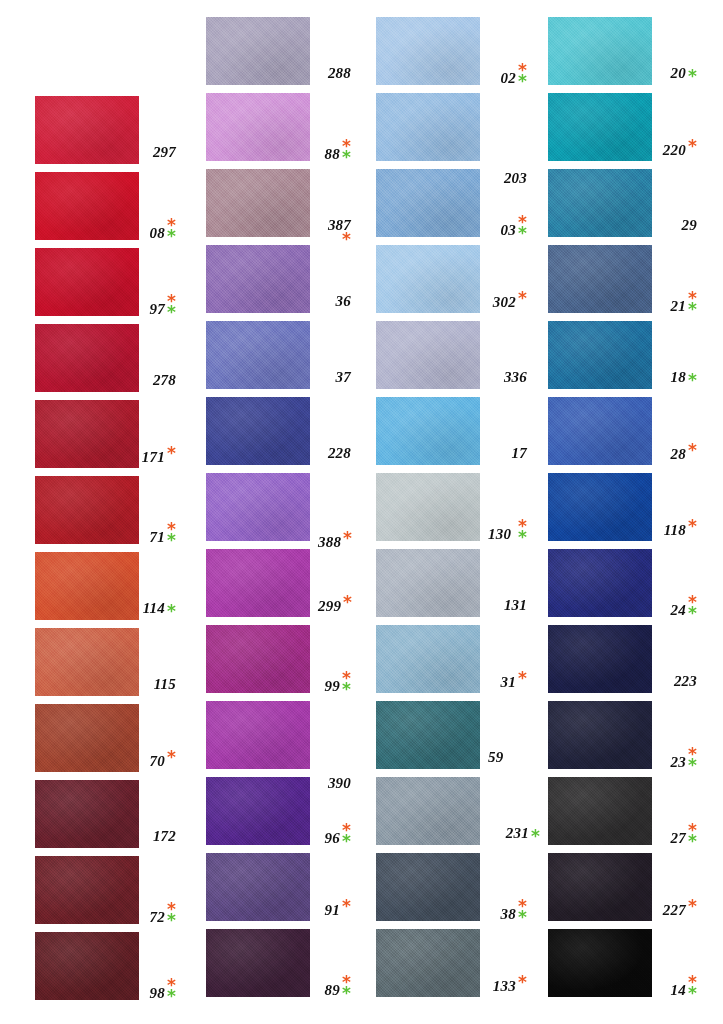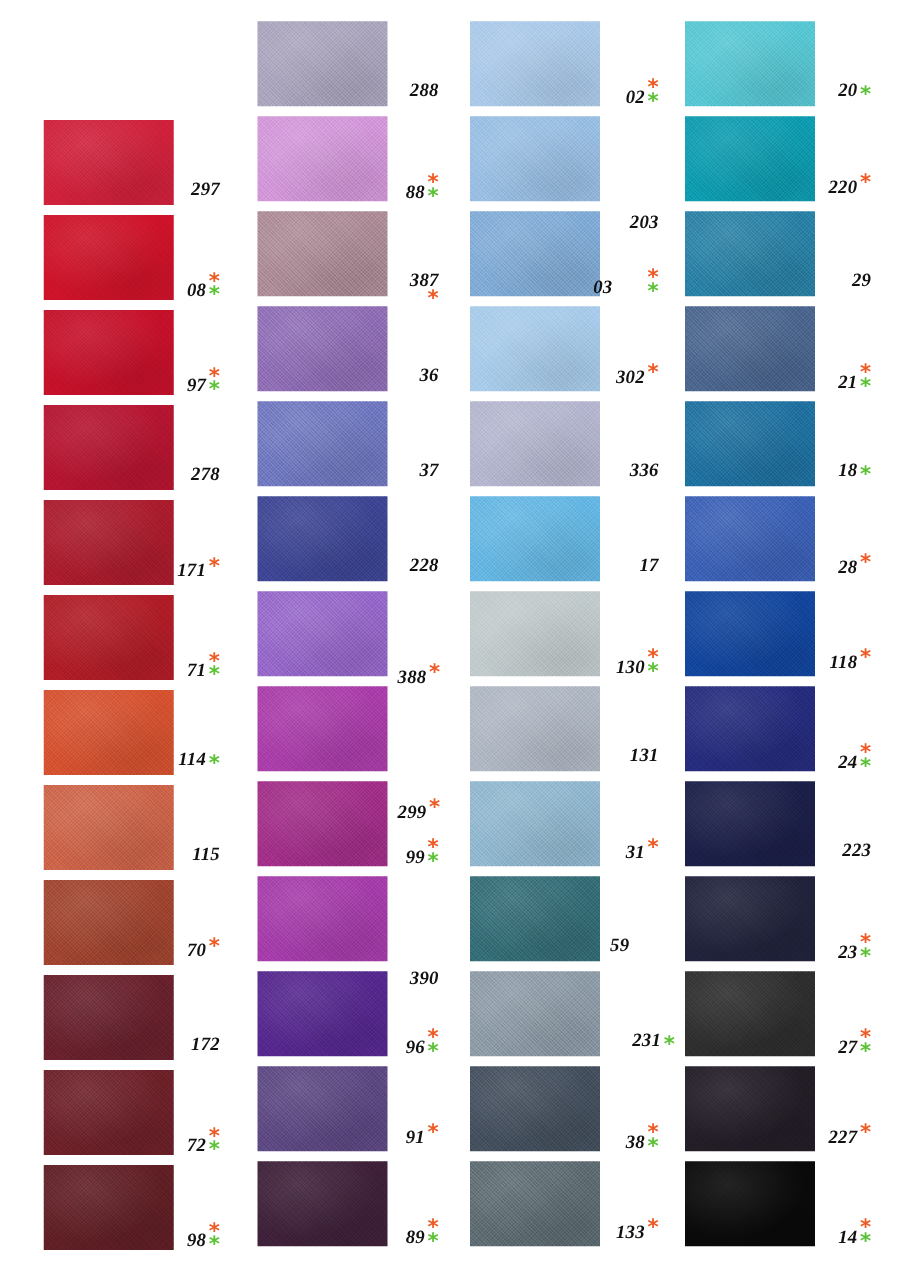--- a/index.html
+++ b/index.html
@@ -232,21 +232,21 @@
       </div>
       <div class="label" style="top: 533px; left: 112px; width: 33px; ">
         <span class="lab-num">388</span>
         <span class="marks only-one orange-only">
           <span class="ast ast-orange">*</span>
         </span>
       </div>
       <div class="cell" style="top: 549px; left: 0px; width: 104px; height: 68px;">
         <div class="swatch" title="299" style="width: 104px; height: 68px; background-color: rgb(168, 60, 168);"></div>
       </div>
-      <div class="label" style="top: 597px; left: 112px; width: 33px; justify-content: space-between; margin-top: 44px;">
+      <div class="label" style="top: 597px; left: 112px; width: 33px; justify-content: space-between;">
         <span class="lab-num">299</span>
         <span class="marks only-one orange-only">
           <span class="ast ast-orange">*</span>
         </span>
       </div>
       <div class="cell" style="top: 625px; left: 0px; width: 104px; height: 68px;">
         <div class="swatch" title="99" style="width: 104px; height: 68px; background-color: rgb(160, 46, 134);"></div>
       </div>
       <div class="label" style="top: 673px; left: 112px; width: 33px; justify-content: flex-end;">
         <span class="lab-num">99</span>
@@ -304,21 +304,21 @@
       </div>
       <div class="cell" style="top: 93px; left: 0px; width: 104px; height: 68px;">
         <div class="swatch" title="203" style="width: 104px; height: 68px; background-color: rgb(151, 189, 226);"></div>
       </div>
       <div class="label" style="top: 141px; left: 112px; width: 39px; justify-content: flex-end; margin-top: 29px;">
         <span class="lab-num">203</span>
       </div>
       <div class="cell" style="top: 169px; left: 0px; width: 104px; height: 68px;">
         <div class="swatch" title="03" style="width: 104px; height: 68px; background-color: rgb(127, 170, 213);"></div>
       </div>
-      <div class="label" style="top: 217px; left: 112px; width: 39px; justify-content: flex-end; gap: 26px;">
+      <div class="label" style="top: 217px; left: 112px; width: 39px; justify-content: flex-end;">
         <span class="lab-num">03</span>
         <span class="marks">
           <span class="ast ast-orange">*</span>
           <span class="ast ast-green">*</span>
         </span>
       </div>
       <div class="cell" style="top: 245px; left: 0px; width: 104px; height: 68px;">
         <div class="swatch" title="302" style="width: 104px; height: 68px; background-color: rgb(166, 202, 233);"></div>
       </div>
       <div class="label" style="top: 293px; left: 112px; width: 39px; justify-content: flex-end;">
@@ -335,21 +335,21 @@
       </div>
       <div class="cell" style="top: 397px; left: 0px; width: 104px; height: 68px;">
         <div class="swatch" title="17" style="width: 104px; height: 68px; background-color: rgb(99, 181, 226);"></div>
       </div>
       <div class="label" style="top: 445px; left: 112px; width: 39px; justify-content: flex-end;">
         <span class="lab-num">17</span>
       </div>
       <div class="cell" style="top: 473px; left: 0px; width: 104px; height: 68px;">
         <div class="swatch" title="130" style="width: 104px; height: 68px; background-color: rgb(192, 201, 203);"></div>
       </div>
-      <div class="label" style="top: 521px; left: 112px; width: 39px; justify-content: flex-end;">
+      <div class="label" style="top: 521px; left: 112px; width: 39px; justify-content: space-between;">
         <span class="lab-num">130</span>
         <span class="marks">
           <span class="ast ast-orange">*</span>
           <span class="ast ast-green">*</span>
         </span>
       </div>
       <div class="cell" style="top: 549px; left: 0px; width: 104px; height: 68px;">
         <div class="swatch" title="131" style="width: 104px; height: 68px; background-color: rgb(174, 182, 194);"></div>
       </div>
       <div class="label" style="top: 597px; left: 112px; width: 39px; justify-content: flex-end;">

